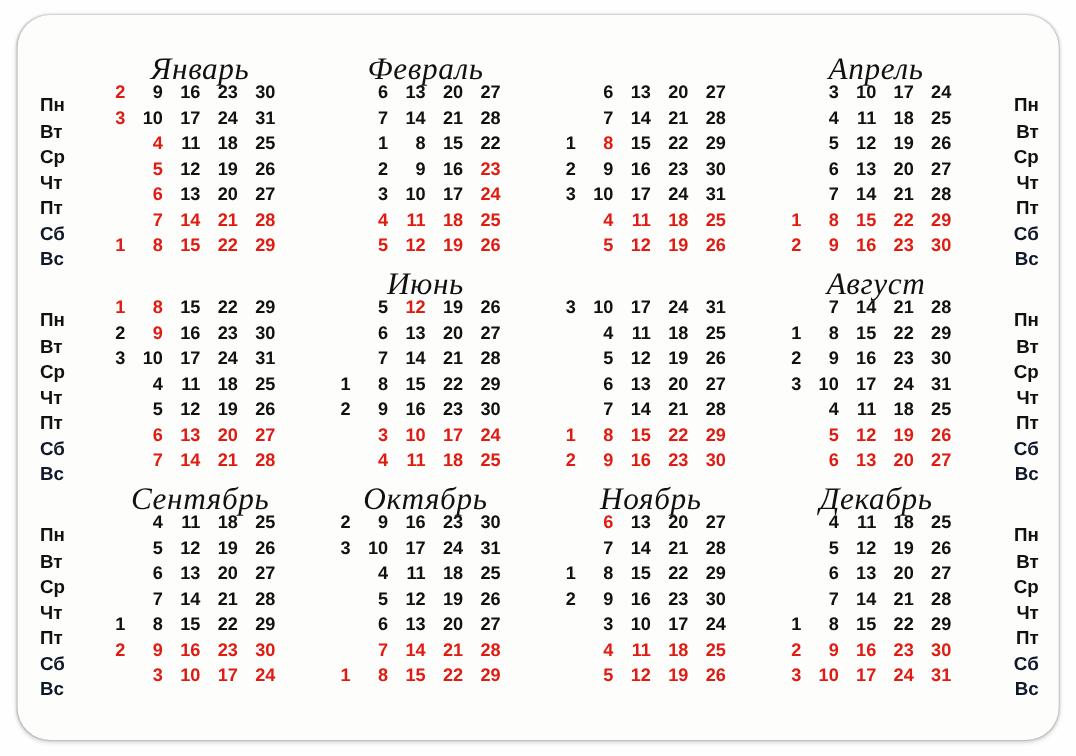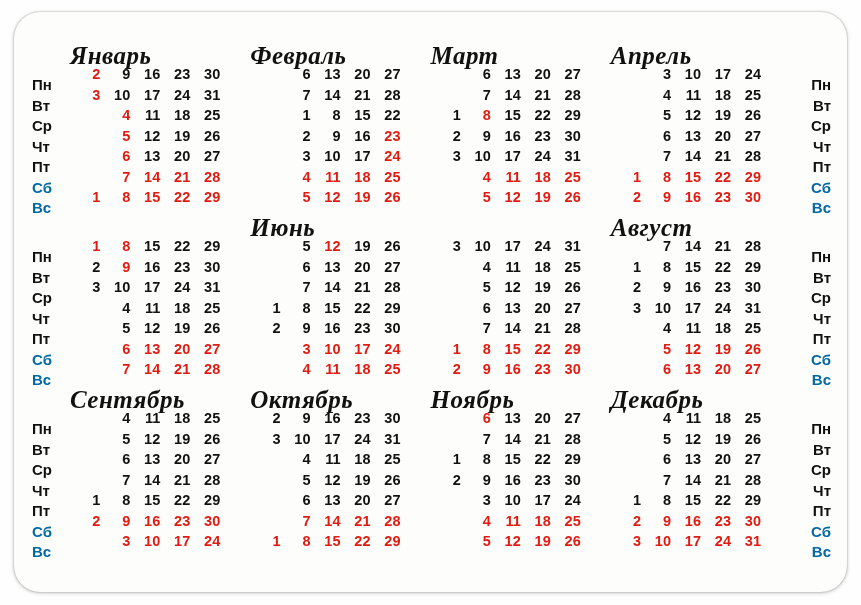--- a/index.html
+++ b/index.html
@@ -72,35 +72,35 @@
   .daylabels.right { width: 56px; }
   .daylabels .dl {
     position: absolute;
     font-family: "Liberation Sans", sans-serif;
     font-weight: bold;
     font-size: 15px;
     color: #111;
   }
   .daylabels.left .dl { left: 18px; }
   .daylabels.right .dl { right: 16px; }
-  .dl.wknd { color: #0369a1; text-align: right; }
+  .dl.wknd { color: #0f172a; text-align: right; }
 
   .month {
     flex: 1;
     position: relative;
   }
   .mtitle {
     position: absolute;
     top: 0;
     left: 0;
     right: 0;
-    text-align: left;
+    text-align: center;
     font-family: "Liberation Serif", serif;
     font-style: italic;
-    font-weight: bold;
+    font-weight: normal;
     font-size: 25px;
     color: #111;
     letter-spacing: 0.5px;
   }
   .mbody {
     position: absolute;
     top: 22px;
     left: 0;
     right: 0;
   }
@@ -158,21 +158,20 @@
               <div class="wrow"><span class="d">6</span><span class="d">13</span><span class="d">20</span><span class="d">27</span></div>
               <div class="wrow"><span class="d">7</span><span class="d">14</span><span class="d">21</span><span class="d">28</span></div>
               <div class="wrow"><span class="d">1</span><span class="d">8</span><span class="d">15</span><span class="d">22</span></div>
               <div class="wrow"><span class="d">2</span><span class="d">9</span><span class="d">16</span><span class="d red">23</span></div>
               <div class="wrow"><span class="d">3</span><span class="d">10</span><span class="d">17</span><span class="d red">24</span></div>
               <div class="wrow sat"><span class="d">4</span><span class="d">11</span><span class="d">18</span><span class="d">25</span></div>
               <div class="wrow sun"><span class="d">5</span><span class="d">12</span><span class="d">19</span><span class="d">26</span></div>
             </div>
           </div>
           <div class="month">
-            <div class="mtitle">Март</div>
             <div class="mbody">
               <div class="wrow"><span class="d">6</span><span class="d">13</span><span class="d">20</span><span class="d">27</span></div>
               <div class="wrow"><span class="d">7</span><span class="d">14</span><span class="d">21</span><span class="d">28</span></div>
               <div class="wrow"><span class="d">1</span><span class="d red">8</span><span class="d">15</span><span class="d">22</span><span class="d">29</span></div>
               <div class="wrow"><span class="d">2</span><span class="d">9</span><span class="d">16</span><span class="d">23</span><span class="d">30</span></div>
               <div class="wrow"><span class="d">3</span><span class="d">10</span><span class="d">17</span><span class="d">24</span><span class="d">31</span></div>
               <div class="wrow sat"><span class="d">4</span><span class="d">11</span><span class="d">18</span><span class="d">25</span></div>
               <div class="wrow sun"><span class="d">5</span><span class="d">12</span><span class="d">19</span><span class="d">26</span></div>
             </div>
           </div>

